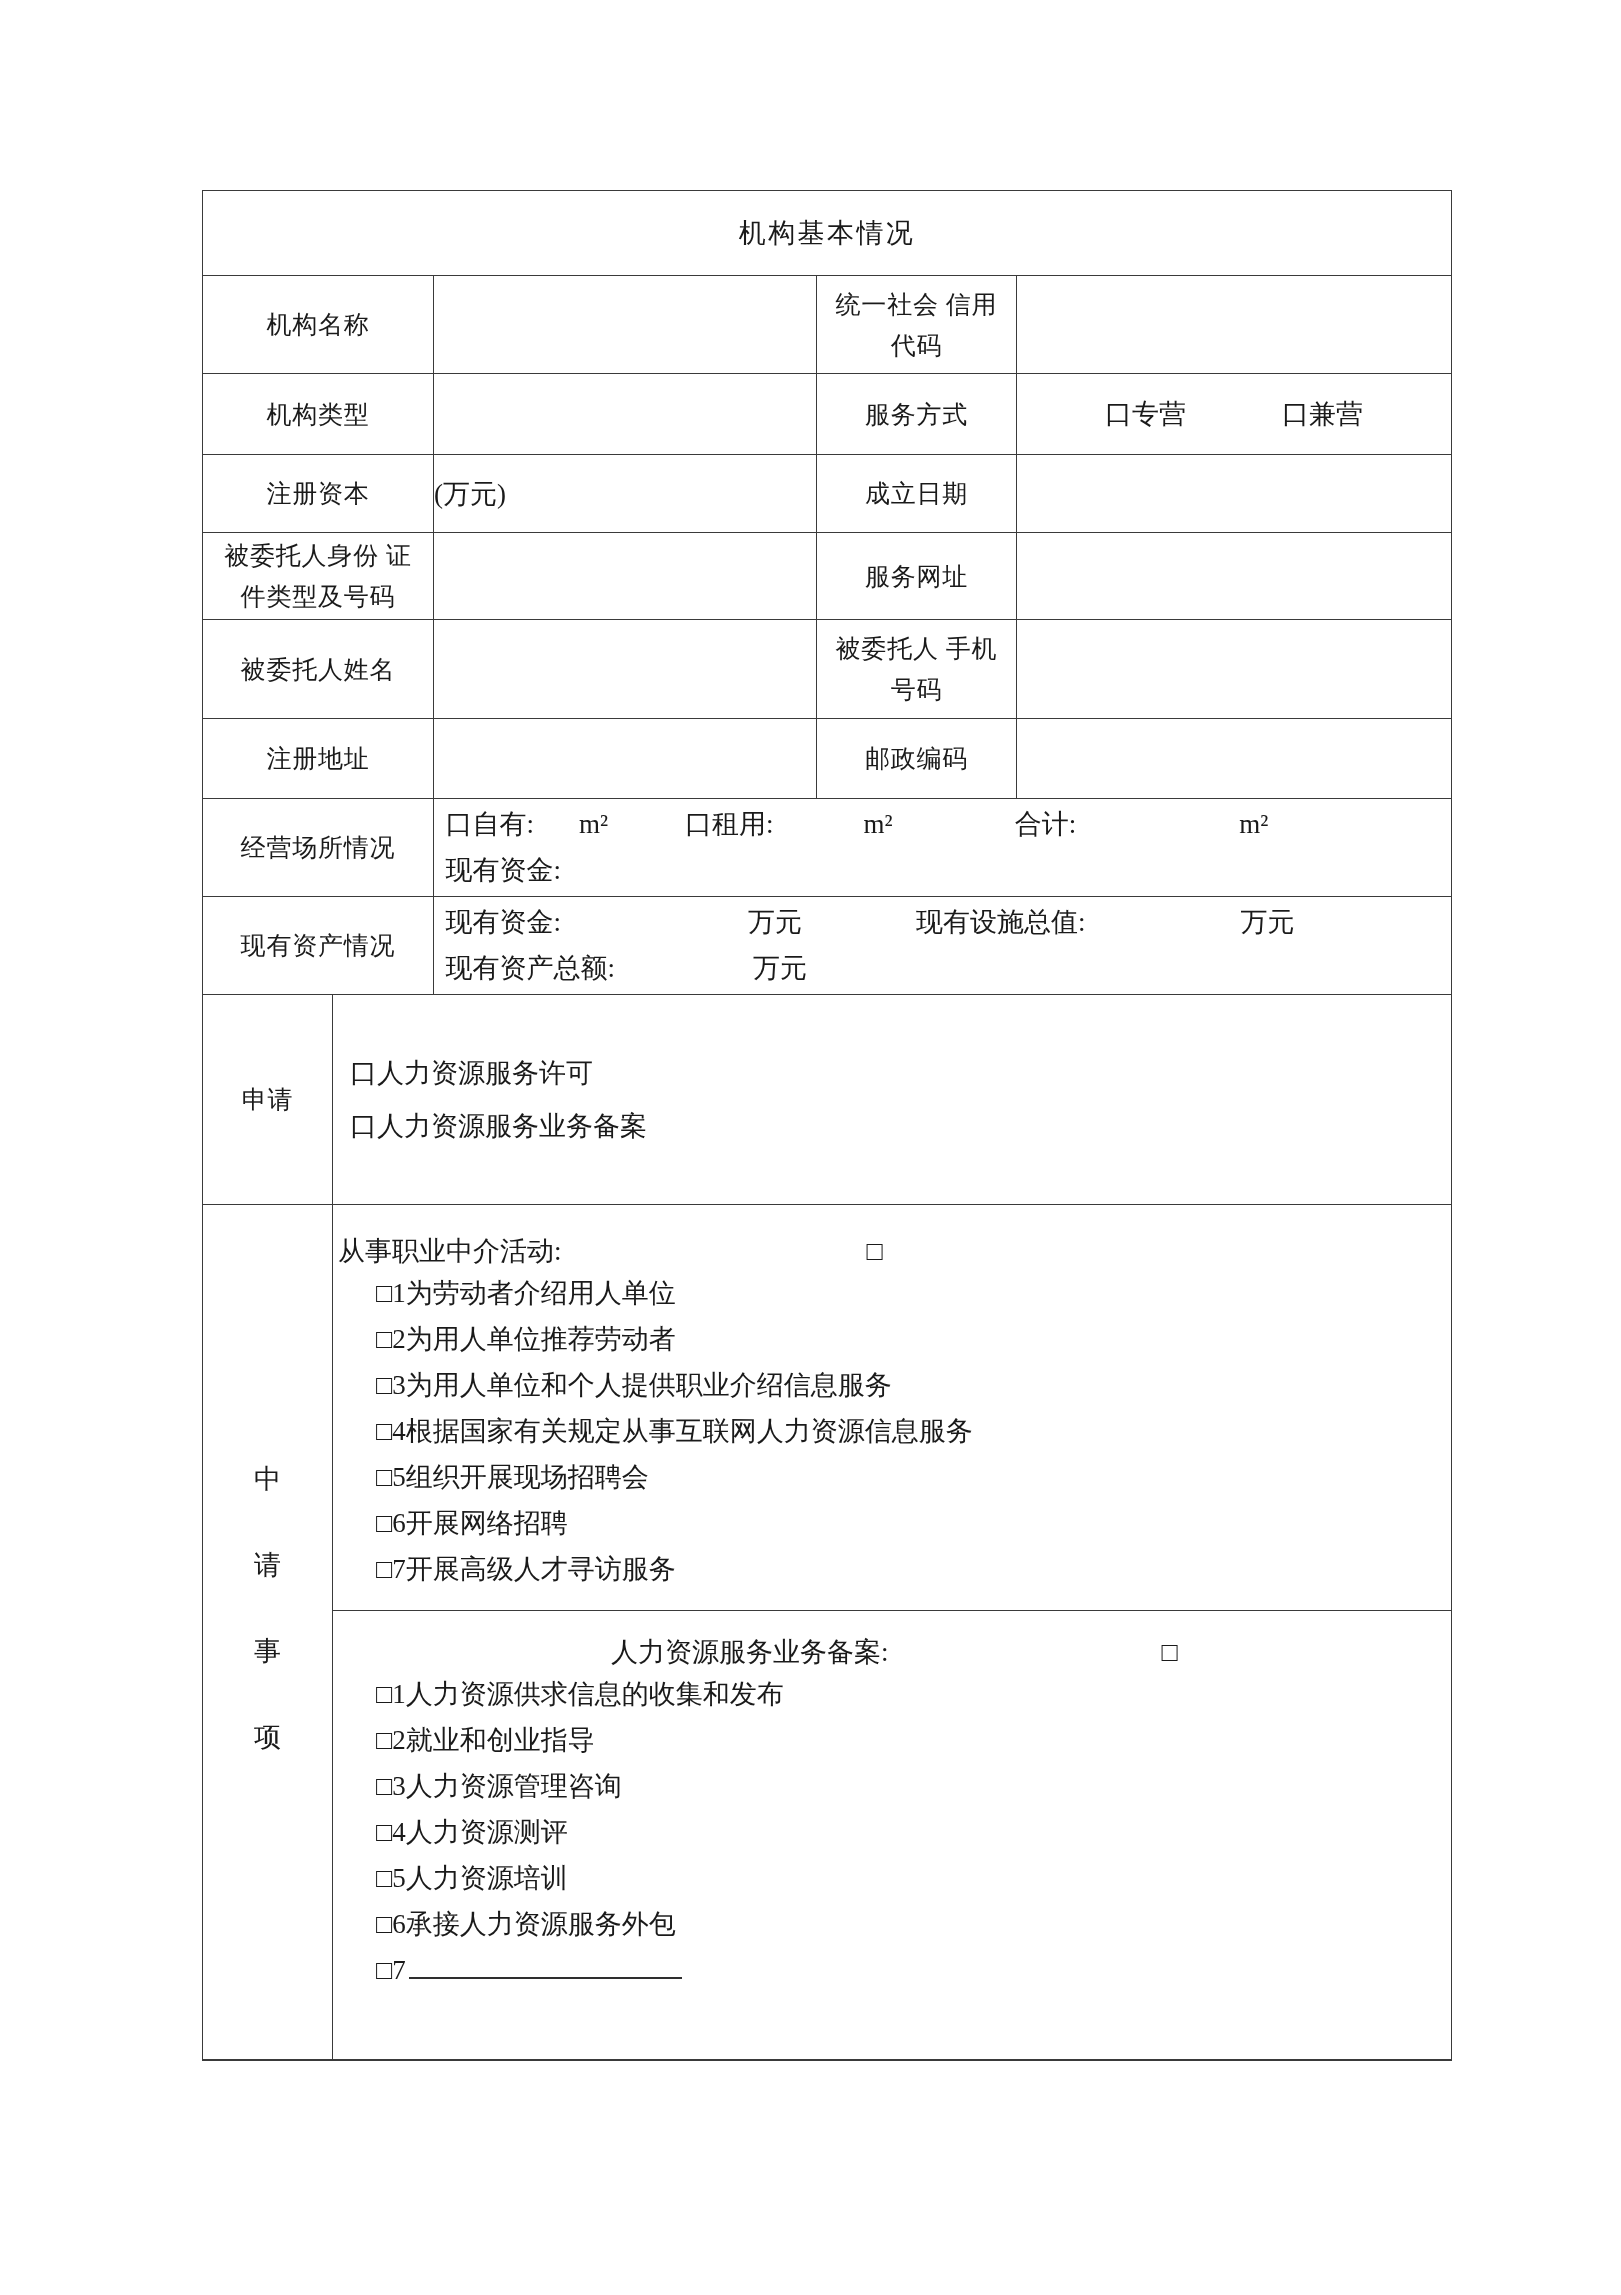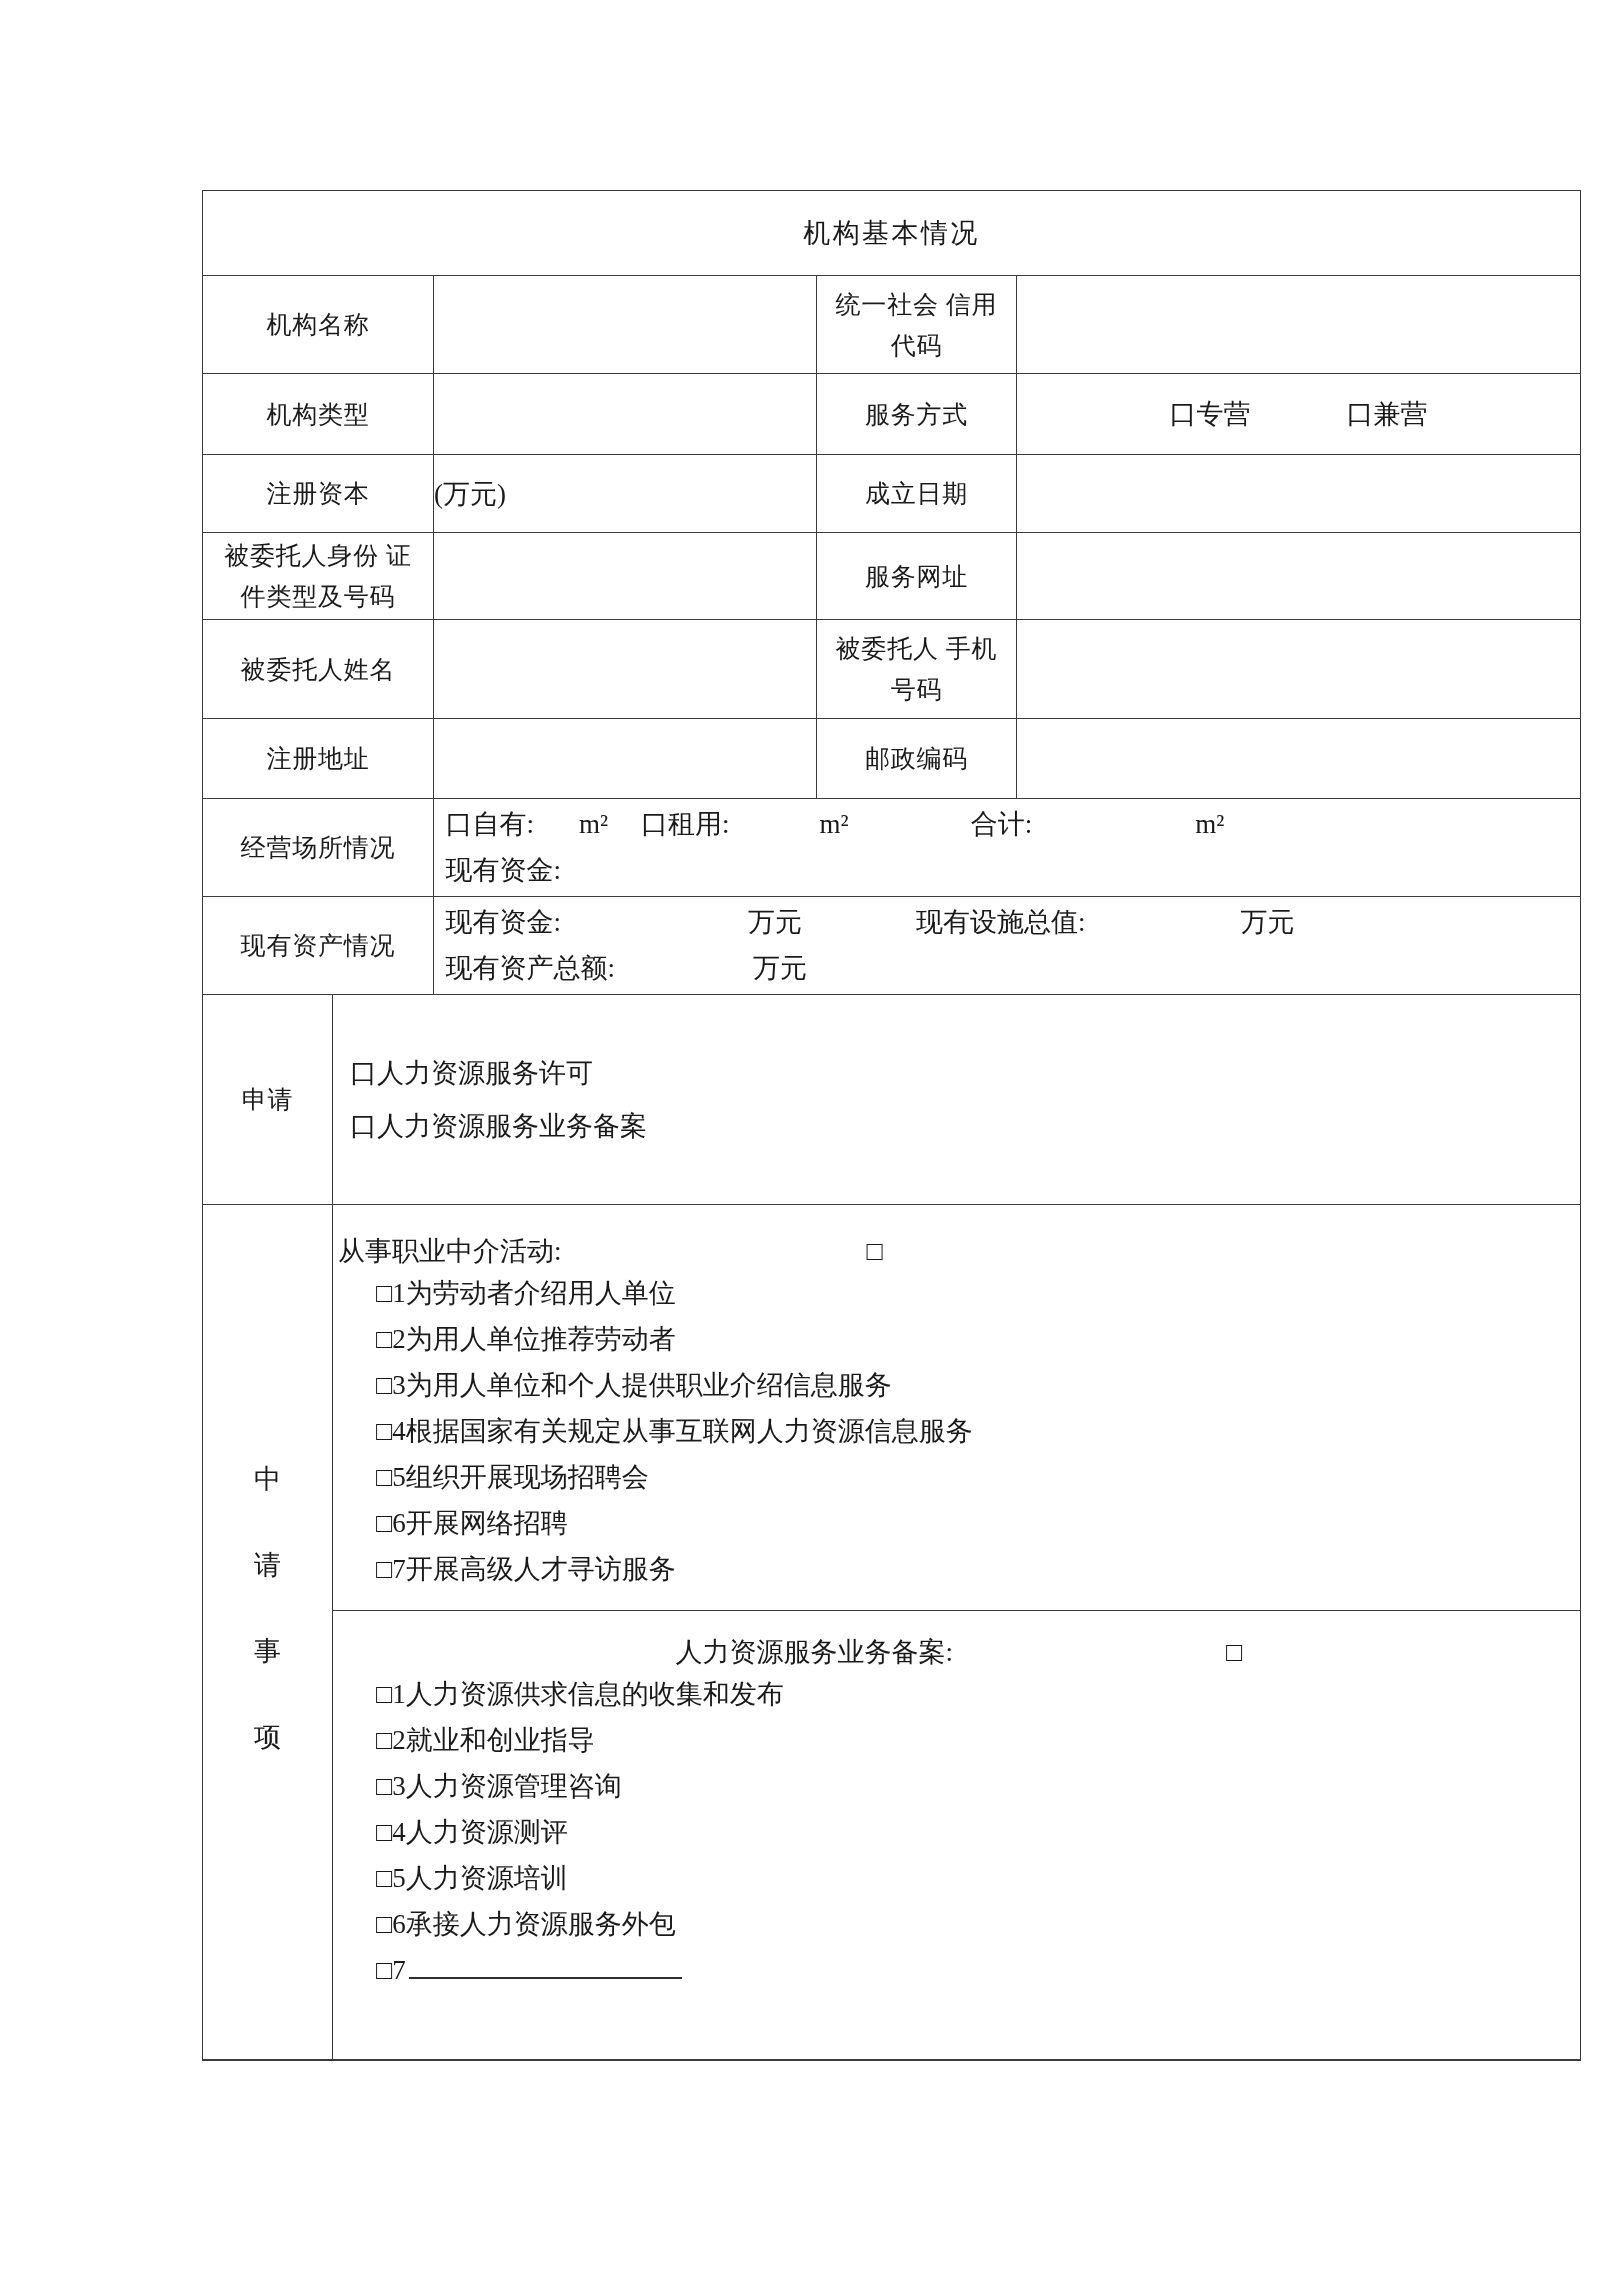--- a/index.html
+++ b/index.html
@@ -10,21 +10,21 @@
     height: 2295px;
     font-family: "Liberation Serif", "DejaVu Serif", serif;
     color: #1a1a1a;
   }
   .page { position: relative; width: 1622px; height: 2295px; background:#ffffff; }
 
   .form-table {
     position: absolute;
     left: 202px;
     top: 190px;
-    width: 1379px;
+    width: 1250px;
     height: 1871px;
     border: 1.6px solid #3a3a3a;
     border-bottom-width: 2.4px;
     box-sizing: border-box;
     display: flex;
     flex-direction: column;
     font-size: 27px;
   }
 
   .row { display: flex; border-top: 1.6px solid #3a3a3a; box-sizing: border-box; flex-shrink: 0; }
@@ -91,21 +91,21 @@
   .seg-cell {
     display: flex;
     flex-direction: column;
     justify-content: center;
     gap: 4.9px;
   }
   .seg-line { display: flex; align-items: baseline; line-height: 41px; }
 
   .premises-l1 span:nth-child(1) { margin-left: 11.4px; }
   .premises-l1 span:nth-child(2) { margin-left: 45px; }
-  .premises-l1 span:nth-child(3) { margin-left: 33px; }
+  .premises-l1 span:nth-child(3) { margin-left: 77px; }
   .premises-l1 span:nth-child(4) { margin-left: 90px; }
   .premises-l1 span:nth-child(5) { margin-left: 122px; }
   .premises-l1 span:nth-child(6) { margin-left: 163px; }
   .premises-l2 span:nth-child(1) { margin-left: 11.4px; }
 
   .assets-l1 span:nth-child(1) { margin-left: 11.4px; }
   .assets-l1 span:nth-child(2) { margin-left: 187px; }
   .assets-l1 span:nth-child(3) { margin-left: 114px; }
   .assets-l1 span:nth-child(4) { margin-left: 155px; }
   .assets-l2 span:nth-child(1) { margin-left: 11.4px; }

